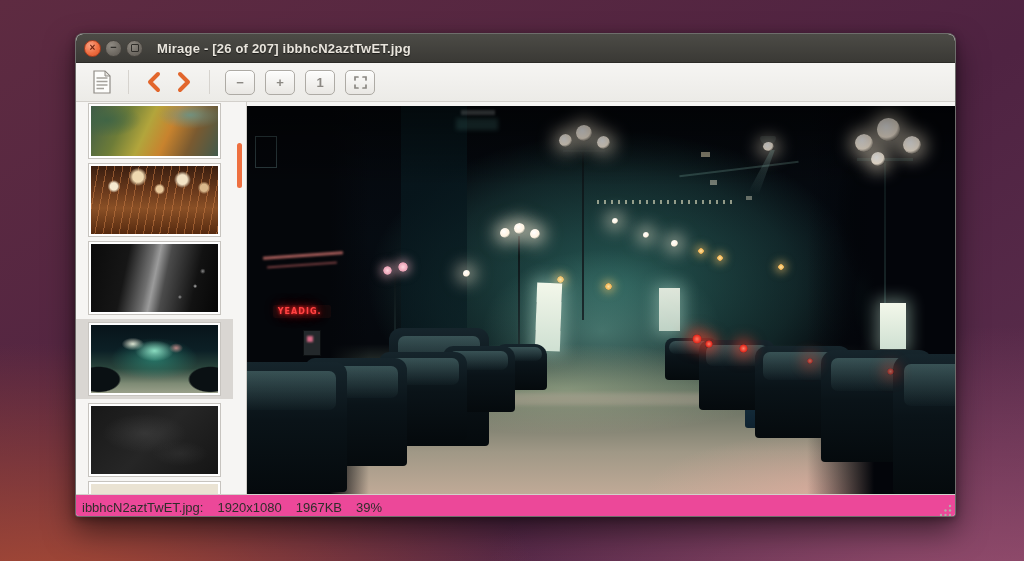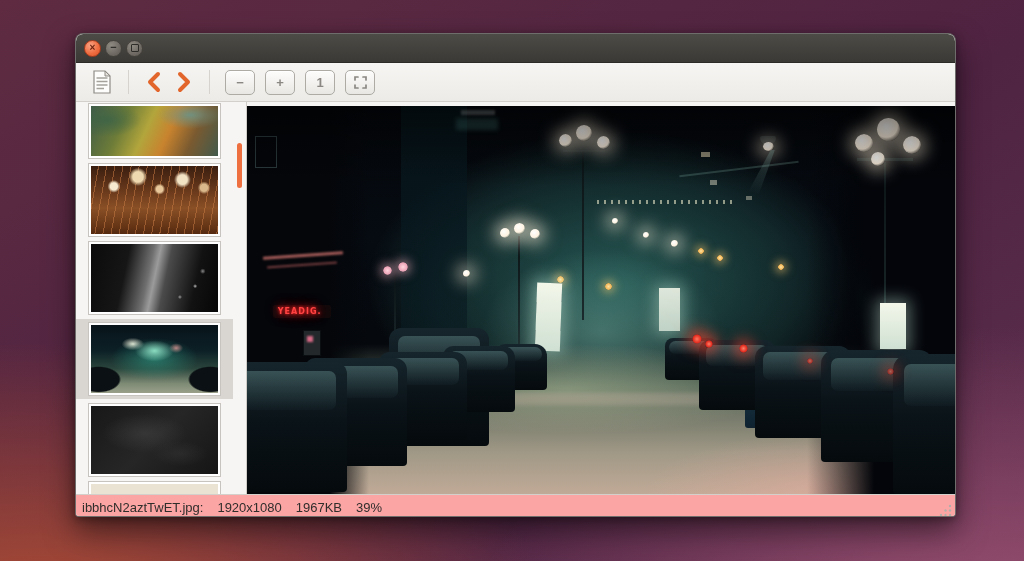--- a/index.html
+++ b/index.html
@@ -98,41 +98,42 @@
   .bar{height:2px;background:#101c1f;}
   .board{background:linear-gradient(180deg,#f3f7ea,#cfe0d2);box-shadow:0 0 16px 4px rgba(215,255,235,.4);}
   .dots{background-image:repeating-linear-gradient(90deg, rgba(255,250,215,.9) 0 2px, rgba(255,250,215,0) 2px 7px);opacity:.6;}
   .win{border:1px solid rgba(150,200,200,.28);}
   .car{background:linear-gradient(180deg,#16252c 0%,#0a1318 45%,#050a0d 100%);border-radius:10px 12px 4px 4px;}
   .car::before{content:"";position:absolute;left:9%;right:9%;top:7%;height:30%;border-radius:7px;
     background:linear-gradient(180deg,rgba(150,205,198,.28),rgba(45,75,80,.08));}
   .neon{color:#ff4343;font-weight:bold;font-size:8px;letter-spacing:1px;font-family:"DejaVu Sans",sans-serif;
     text-shadow:0 0 3px #ff1f1f,0 0 8px rgba(255,50,50,.9),0 0 14px rgba(255,50,50,.5);}
   
-  .statusbar{height:25px;border-top:1px solid #d3d0cb;background:#fca5a5;display:flex;align-items:center;
+  .statusbar{height:25px;border-top:1px solid #d3d0cb;background:#ec4899;display:flex;align-items:center;
     padding:0 6px;color:#2f2e2b;font-size:13px;position:relative;}
   .statusbar span{margin-right:14px;}
   .grip{position:absolute;right:2px;bottom:2px;}
 </style>
 </head>
 <body>
 
 <div class="desktop">
   <div class="window">
 
     <div class="titlebar">
       <div class="wbtn close">
           <span>×</span>
         </div>
       <div class="wbtn gray">
           <span>−</span>
         </div>
       <div class="wbtn gray">
           <span class="maxbox"></span>
         </div>
+      <div class="wtitle">Mirage - [26 of 207] ibbhcN2aztTwET.jpg</div>
     </div>
 
     <div class="toolbar">
       <div class="tico">
         <svg width="20" height="25" viewBox="0 0 20 25">
           <path d="M2 1 h11 l5 5 v17 h-16 z" fill="#fdfdfb" stroke="#8f8c86" stroke-width="1.2"></path>
           <path d="M13 1 l5 5 h-5 z" fill="#e4e2dd" stroke="#8f8c86" stroke-width="1"></path>
           <g stroke="#a5a29c" stroke-width="1.4">
             <line x1="4.5" y1="8" x2="15.5" y2="8"></line>
               <line x1="4.5" y1="11.5" x2="15.5" y2="11.5"></line>

